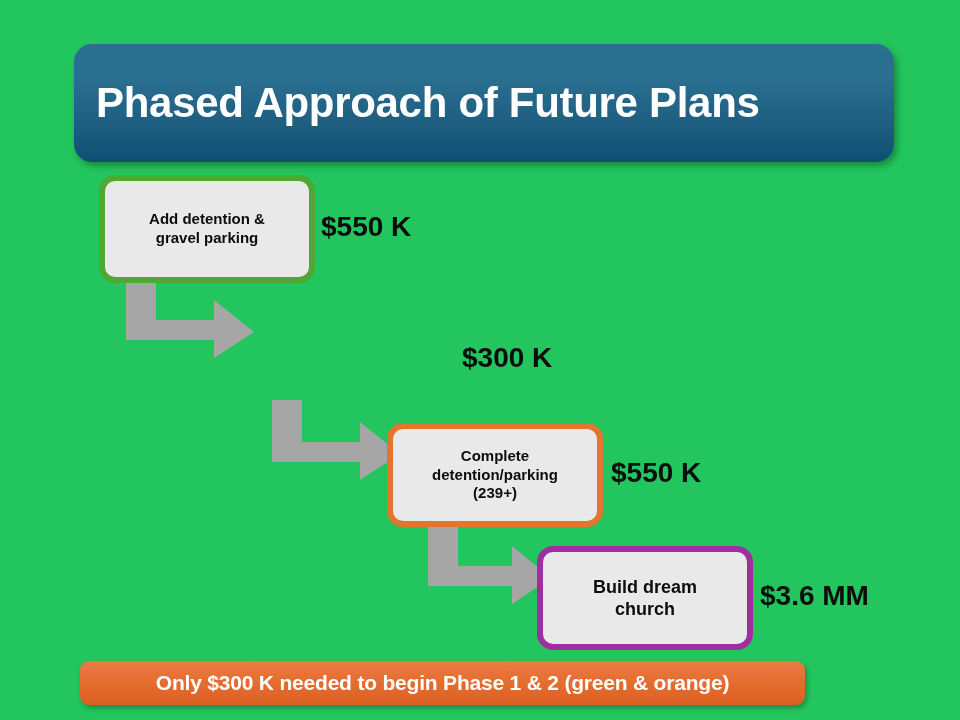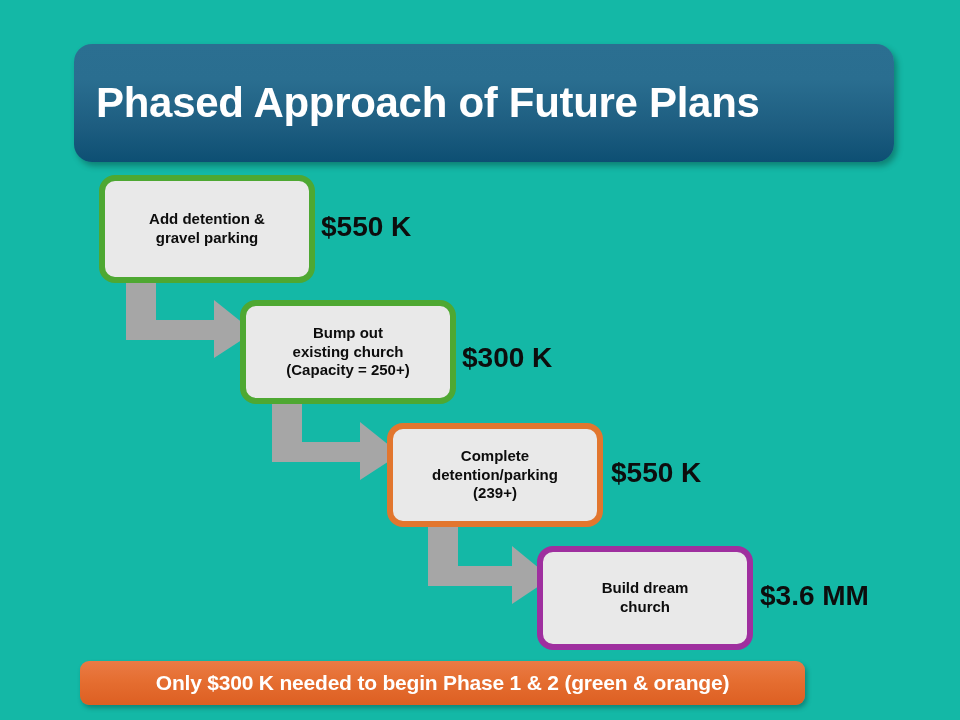--- a/index.html
+++ b/index.html
@@ -12,21 +12,21 @@
     height: 720px;
     position: relative;
     overflow: hidden;
     font-family: "Liberation Sans", sans-serif;
     -webkit-font-smoothing: antialiased;
   }
 
   .slide {
     position: absolute;
     inset: 0;
-    background: #14b8a6;
+    background: #22c55e;
     padding-left: 36px;
   }
 
   
   .title-banner {
     position: absolute;
     left: 74px;
     top: 44px;
     width: 820px;
     height: 118px;
@@ -64,21 +64,21 @@
     z-index: 3;
   }
   .pbox-inner {
     padding: 0 8px;
     white-space: pre-line;
   }
 
   #box-1 { left: 99px;  top: 175px; width: 216px; height: 108px; border-width: 6px; border-color: #4ea832; font-size: 15px; }
   #box-2 { left: 240px; top: 300px; width: 216px; height: 104px; border-width: 6px; border-color: #4ea832; font-size: 15px; }
   #box-3 { left: 387px; top: 423px; width: 216px; height: 104px; border-width: 6px; border-color: #e2762e; font-size: 15px; }
-  #box-4 { left: 537px; top: 546px; width: 216px; height: 104px; border-width: 6px; border-color: #9f2f9f; font-size: 15px; }
+  #box-4 { left: 537px; top: 546px; width: 216px; height: 104px; border-width: 6px; border-color: #9f2f9f; font-size: 18px; }
 
   
   .cost {
     position: absolute;
     color: #0d0d0d;
     font-weight: bold;
     font-size: 28px;
     white-space: nowrap;
     z-index: 4;
   }
@@ -145,25 +145,20 @@
       <path d="M0,0 L30,0 L30,42 L84,42 L84,22 L123,54 L84,80 L84,62 L0,62 Z" fill="#a6a6a6"></path>
     </svg>
   </div>
 
   <div class="pbox" id="box-1">
     <span class="pbox-inner">Add detention &amp;
 gravel parking</span>
   </div>
   <div class="cost" id="cost-1">$550 K</div>
 
-  <div class="pbox" id="box-2">
-    <span class="pbox-inner">Bump out
-existing church
-(Capacity = 250+)</span>
-  </div>
   <div class="cost" id="cost-2">$300 K</div>
 
   <div class="pbox" id="box-3">
     <span class="pbox-inner">Complete
 detention/parking
 (239+)</span>
   </div>
   <div class="cost" id="cost-3">$550 K</div>
 
   <div class="pbox" id="box-4">

